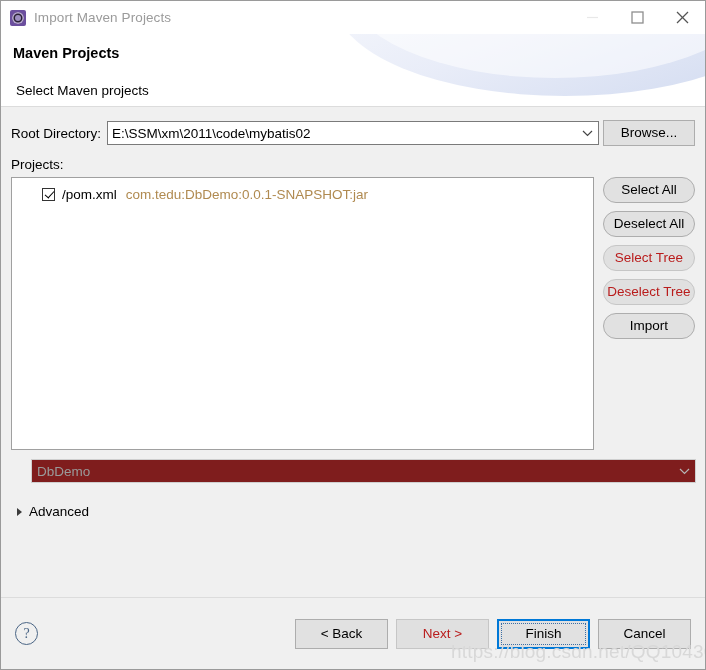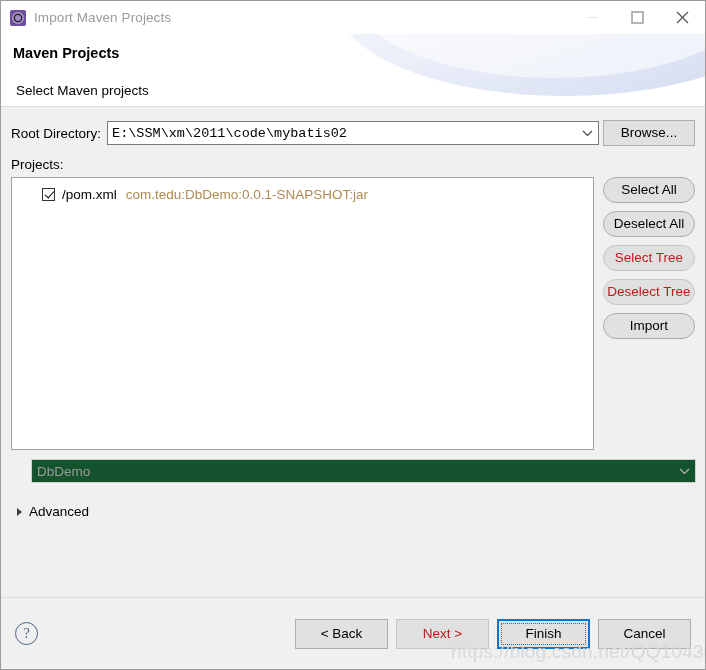--- a/index.html
+++ b/index.html
@@ -150,21 +150,20 @@
   }
   .combo {
     flex: 1 1 auto;
     height: 24px;
     background: #ffffff;
     border: 1px solid #7a7a7a;
     display: flex;
     align-items: center;
     box-sizing: border-box;
     position: relative;
-    font-family: Liberation Mono, monospace;
   }
   .combo .val {
     padding-left: 4px;
     font-size: 13.5px;
     color: #000;
     white-space: nowrap;
     overflow: hidden;
   }
   .combo .chev {
     margin-left: auto;
@@ -280,21 +279,21 @@
     margin-right: 6px;
     flex: 0 0 auto;
   }
   .row-ws .lbl { font-size: 13.5px; }
 
   .combo-disabled {
     margin-top: 9px;
     margin-left: 20px;
     width: 665px;
     height: 24px;
-    background: #14532d;
+    background: #7f1d1d;
     border: 1px solid #cfcfcf;
     display: flex;
     align-items: center;
     box-sizing: border-box;
   }
   .combo-disabled .val {
     padding-left: 5px;
     color: #9a9a9a;
     font-size: 13.5px;
   }

